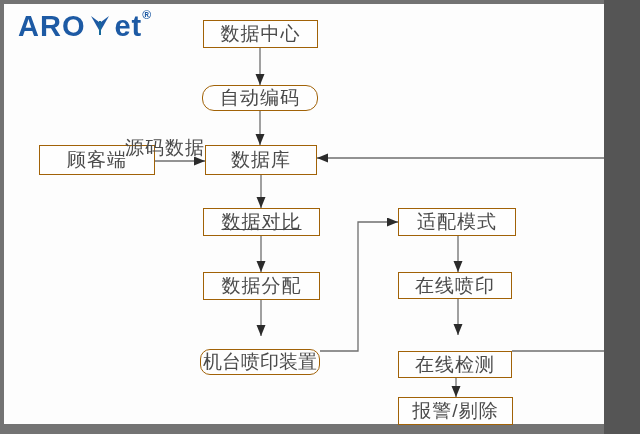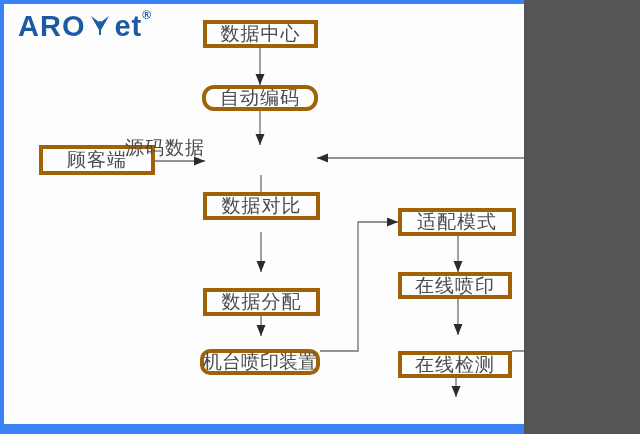--- a/index.html
+++ b/index.html
@@ -1,19 +1,19 @@
 <!DOCTYPE html>
 <html><head>
 <meta charset="utf-8">
 <style>
   html,body{margin:0;padding:0;background:#555;}
   .page{
     position:relative;
-    width:524px;height:434px;
-    background:#3b82f6;
+    width:604px;height:434px;
+    background:#737373;
     box-sizing:border-box;
     font-family:"Liberation Sans", sans-serif;
     overflow:hidden;
   }
   .paper{
     position:absolute;left:4px;top:4px;
     width:628px;height:420px;
     background:#fdfdfd;
   }
   .logo{
@@ -23,21 +23,21 @@
     user-select:none;
   }
   .logo .word{
     font-size:29px;font-weight:bold;letter-spacing:1px;line-height:32px;
   }
   .logo .mark-icon{ margin:5px 2px 0 3px; }
   .logo .reg{ font-size:12px;font-weight:bold;line-height:12px;margin-top:-1px; }
   .node{
     position:absolute;
     box-sizing:border-box;
-    border:4px solid #a16207;
+    border:1px solid #a16207;
     background:#fefefe;
     color:#4a4a4a;
     display:flex;align-items:center;justify-content:center;
     font-size:19px;
     white-space:nowrap;
     letter-spacing:1px;
   }
   .edge-label{
     position:absolute;
     color:#4a4a4a;
@@ -85,31 +85,33 @@
       <span class="word">et</span>
       <span class="reg">®</span>
     </div>
 
     <div class="node" style="left:199px;top:16px;width:115px;height:28px;">数据中心</div>
 
     <div class="node" style="left:198px;top:81px;width:116px;height:26px;border-radius:12px;">自动编码</div>
 
     <div class="node" style="left:3px;top:141px;width:116px;height:30px;margin-left:32px;">顾客端</div>
 
+    <div class="node" style="left:201px;top:141px;width:112px;height:30px;">数据库</div>
 
-    <div class="node" style="left:199px;top:188px;width:117px;height:28px;">数据对比</div>
+    <div class="node" style="left:199px;top:204px;width:117px;height:28px;text-decoration:underline;">数据对比</div>
 
-    <div class="node" style="left:199px;top:284px;width:117px;height:28px;">数据分配</div>
+    <div class="node" style="left:199px;top:268px;width:117px;height:28px;">数据分配</div>
 
     <div class="node" style="left:196px;top:345px;width:120px;height:26px;letter-spacing:0;border-radius:10px;">机台喷印装置</div>
 
     <div class="node" style="left:394px;top:204px;width:118px;height:28px;">适配模式</div>
 
     <div class="node" style="left:394px;top:268px;width:114px;height:27px;">在线喷印</div>
 
     <div class="node" style="left:394px;top:331px;width:114px;height:27px;margin-top:16px;">在线检测</div>
 
+    <div class="node" style="left:394px;top:393px;width:115px;height:28px;">报警/剔除</div>
 
     <div class="edge-label" style="left:121px;top:131px;">源码数据</div>
 
 
   </div>
 </div>
 
 </body></html>

